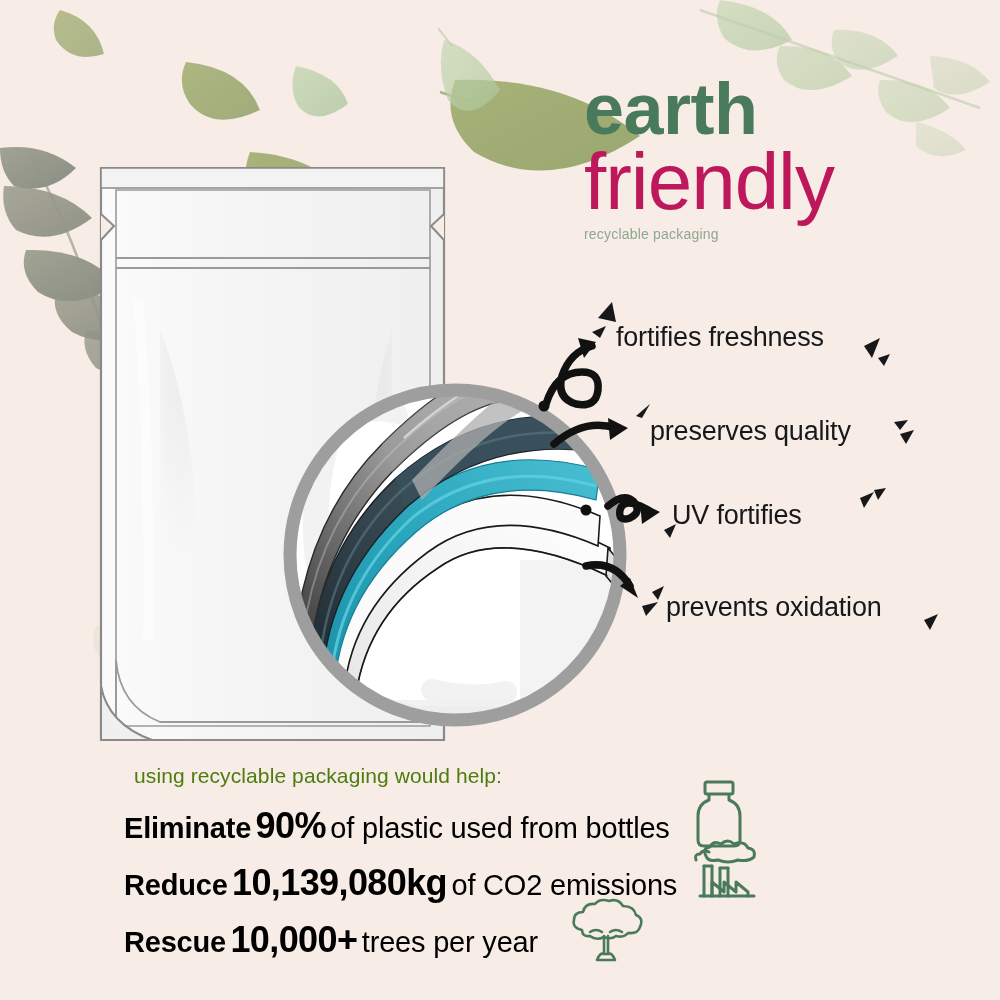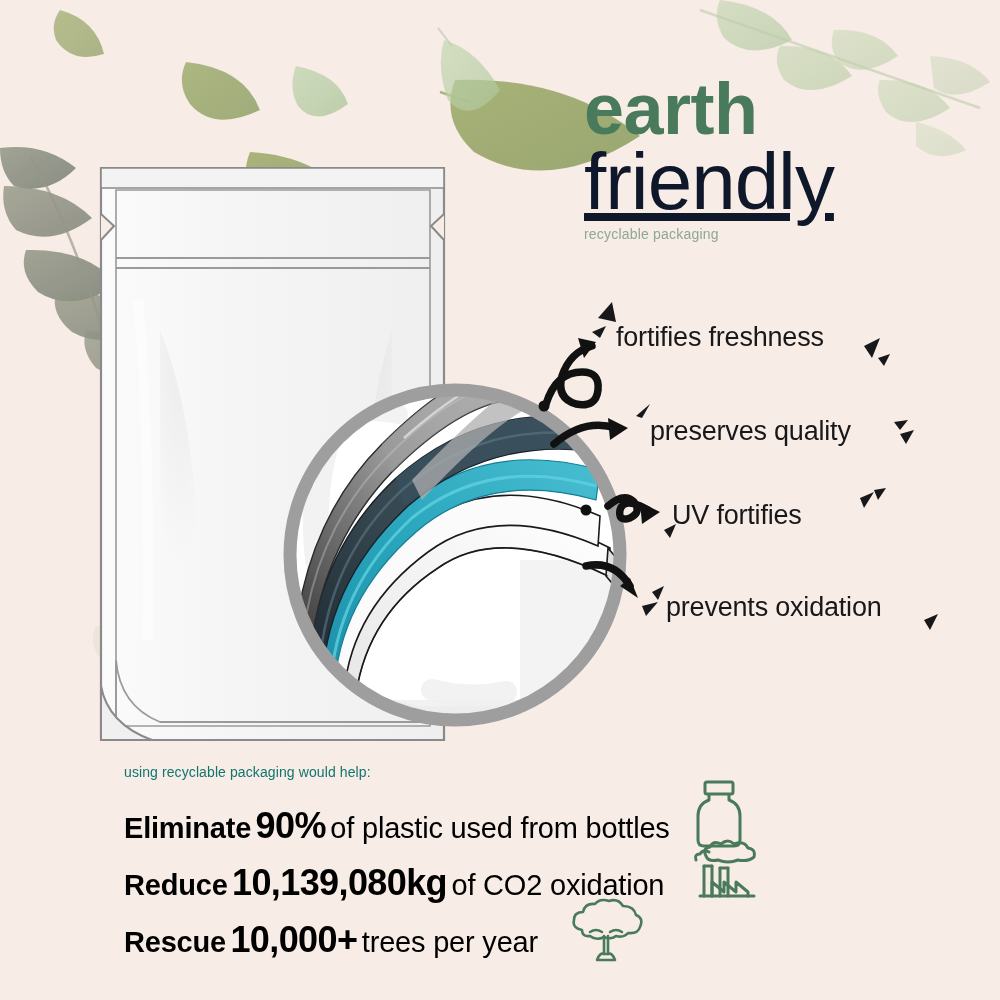--- a/index.html
+++ b/index.html
@@ -61,26 +61,25 @@
     font-size: 72px;
     font-weight: 700;
     color: #4a7a5c;
     line-height: 0.92;
     letter-spacing: -0.5px;
     margin: 0;
   }
   .headline-2 {
     font-size: 80px;
     font-weight: 400;
-    color: #0f172a;
+    color: #be185d;
     line-height: 0.95;
     letter-spacing: -1px;
     margin: 0;
     margin-top: 2px;
-    text-decoration: underline;
   }
   .headline-sub {
     font-size: 14px;
     font-weight: 400;
     color: #8fa893;
     margin: 0;
     margin-top: 6px;
     letter-spacing: 0.2px;
   }
 
@@ -89,24 +88,24 @@
     position: absolute;
     font-size: 27px;
     color: #18181a;
     white-space: nowrap;
     letter-spacing: -0.2px;
   }
 
   
   .stats-intro {
     position: absolute;
-    left: 124px;
+    left: 134px;
     top: 764px;
-    font-size: 14px;
-    color: #0f766e;
+    font-size: 21px;
+    color: #4d7c0f;
     letter-spacing: 0.1px;
   }
   .stat-row {
     position: absolute;
     left: 124px;
     color: #000000;
     white-space: nowrap;
   }
   .stat-row .lead {
     font-size: 29px;
@@ -375,21 +374,21 @@
 
   <div class="stat-row" style="top:805px;">
     <span class="lead">Eliminate</span>
     <span class="figure">90%</span>
     <span class="tail">of plastic used from bottles</span>
   </div>
 
   <div class="stat-row" style="top:862px;">
     <span class="lead">Reduce</span>
     <span class="figure">10,139,080kg</span>
-    <span class="tail">of CO2 oxidation</span>
+    <span class="tail">of CO2 emissions</span>
   </div>
 
   <div class="stat-row" style="top:919px;">
     <span class="lead">Rescue</span>
     <span class="figure">10,000+</span>
     <span class="tail">trees per year</span>
   </div>
 
   <svg class="stat-icon" style="left:688px; top:778px; width:62px; height:72px;" viewBox="0 0 62 72">
     <g fill="none" stroke="#4a7a5c" stroke-width="3" stroke-linejoin="round">

